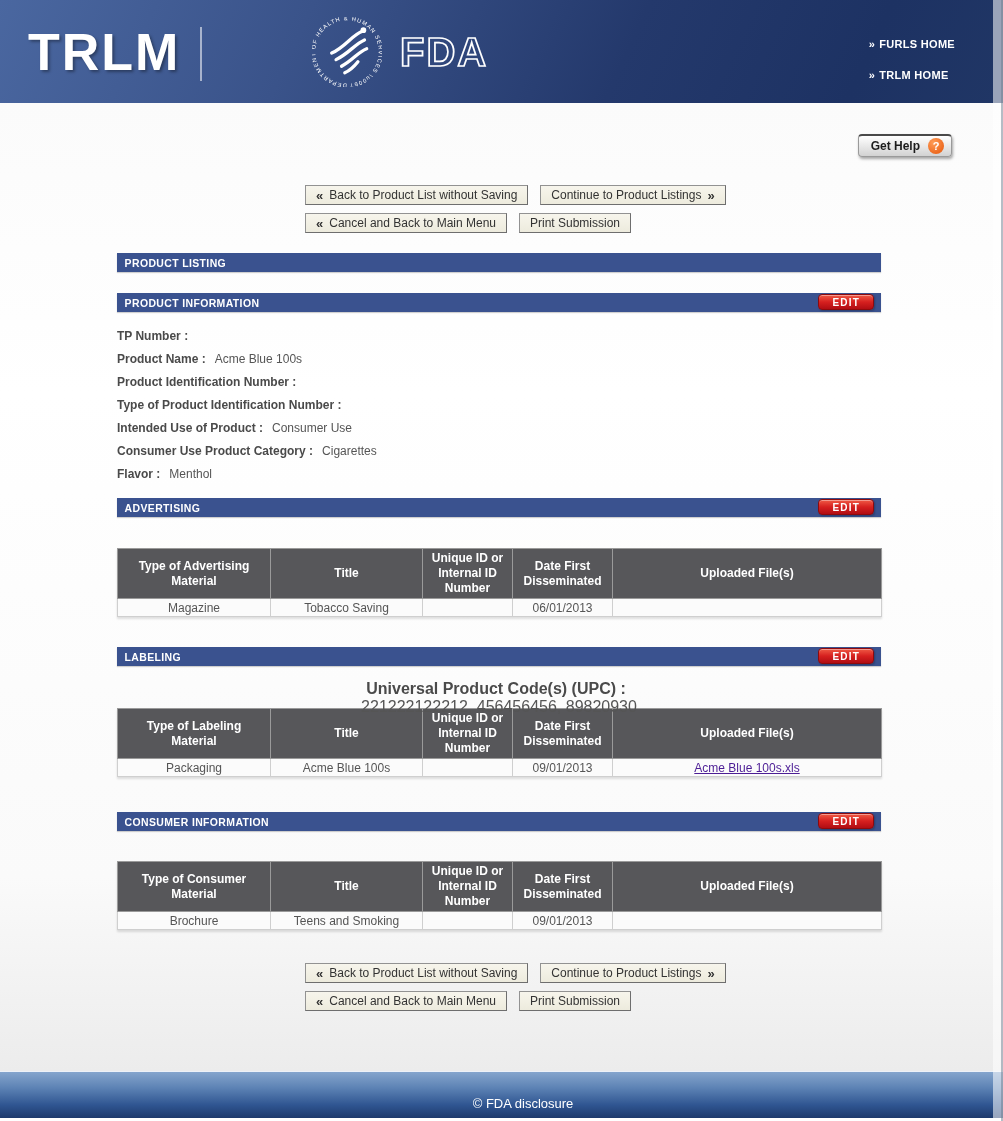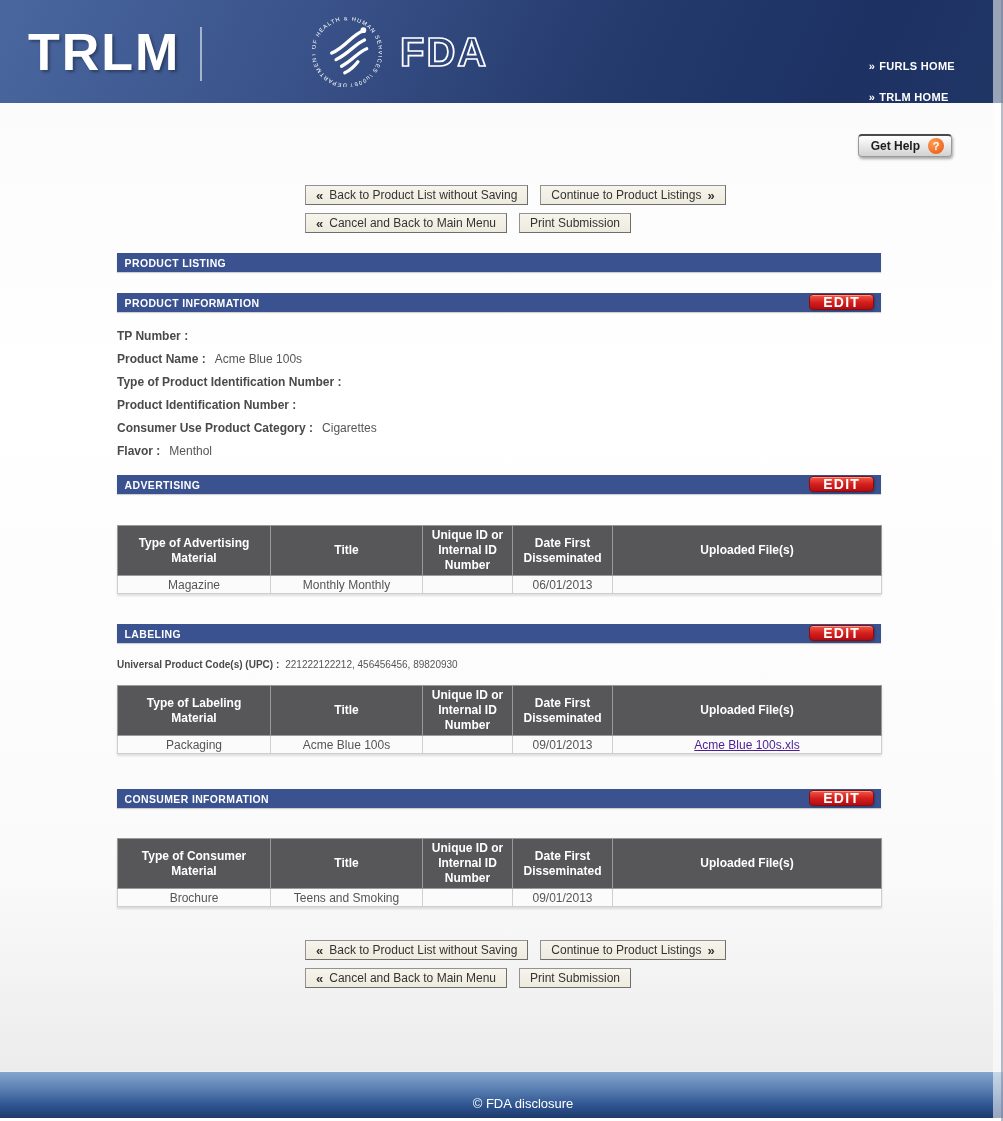--- a/index.html
+++ b/index.html
@@ -22,21 +22,21 @@
     font-size: 52px; font-weight: bold; color:#fff; letter-spacing: 2px;
     text-shadow: 2px 2px 3px rgba(0,0,0,.35);
   }
   .brand-divider { width:2px; height:54px; background:rgba(255,255,255,.55); margin:4px 18px 0 20px; }
   .subtitle { color:#d3dcee; font-size:17px; line-height:1.35; padding-top:4px; }
 
   .logos { display:flex; align-items:center; margin-left:92px; }
   .hhs-logo { width:70px; height:70px; }
   .fda-logo { margin-left:16px; }
 
-  .header-links { position:absolute; right:48px; top:60px; }
+  .header-links { position:absolute; right:48px; top:38px; }
   .header-links a {
     display:block; color:#fff; font-size:11px; font-weight:bold;
     text-decoration:none; letter-spacing:.3px; margin-bottom:19px;
   }
   .header-links .chev { margin-right:4px; }
 
   
   .main {
     height: 968px;
     background: linear-gradient(to bottom, #fbfbfb 0%, #ffffff 30%, #fafafa 80%, #ececec 100%);
@@ -80,37 +80,37 @@
   }
   .bar-title {
     color:#fff; font-weight:bold; font-size:11px; padding-left:8px;
     letter-spacing:.4px; transform:scaleX(.95); transform-origin:left center;
     white-space:nowrap;
   }
   .edit-btn {
     position:absolute; right:7px; top:1px; height:16px; padding:0 13px;
     background: linear-gradient(#ef5a45 0%, #d6201f 50%, #b10d13 100%);
     border:1px solid #8e0a0d; border-radius:4px;
-    color:#fff; font-weight:bold; font-size:14px; letter-spacing:1.2px;
+    color:#fff; font-weight:bold; font-size:10px; letter-spacing:1.2px;
     display:flex; align-items:center; cursor:pointer;
     box-shadow: inset 0 1px 0 rgba(255,255,255,.4), 1px 1px 2px rgba(0,0,0,.25);
     font-family:inherit;
   }
 
   .page-title-bar { margin-top:20px; }
   .pi-bar { margin-top:21px; }
   .fields { margin-top:12px;text-align:center; }
   .field { height:23px; display:flex; align-items:center; font-size:12px; }
   .field .f-label { font-weight:bold; color:#4a4a4a; margin-right:9px; white-space:pre; }
   .field .f-value { color:#555; }
 
   .adv-bar { margin-top:13px; }
   .data-table { margin-top:31px; }
   .lab-bar { margin-top:30px; }
-  .upc-line { margin-top:14px; font-size:10px; height:15px; display:flex; align-items:center; }
+  .upc-line { margin-top:14px; font-size:16px; height:15px; display:flex; align-items:center;flex-direction:column; }
   .upc-line .f-label { font-weight:bold; color:#4a4a4a; margin-right:6px; }
   .upc-line .f-value { color:#555; }
   .lab-table { margin-top:13px; }
   .ci-bar { margin-top:35px; }
   .ci-table { margin-top:30px;padding-left:32px; }
 
   table {
     width:764px; border-collapse:collapse; table-layout:fixed;
     border:1px solid #767676;
     box-shadow: 0 2px 2px rgba(0,0,0,.12);
@@ -231,26 +231,30 @@
       <div class="fields">
         <div class="field">
           <span class="f-label">TP Number :</span>
           <span class="f-value"></span>
         </div>
         <div class="field">
           <span class="f-label">Product Name :</span>
           <span class="f-value">Acme Blue 100s</span>
         </div>
         <div class="field">
+          <span class="f-label">Product Identification Number :</span>
+          <span class="f-value"></span>
+        </div>
+        <div class="field">
           <span class="f-label">Type of Product Identification Number :</span>
           <span class="f-value"></span>
         </div>
         <div class="field">
-          <span class="f-label">Product Identification Number :</span>
-          <span class="f-value"></span>
+          <span class="f-label">Intended Use of Product :</span>
+          <span class="f-value">Consumer Use</span>
         </div>
         <div class="field">
           <span class="f-label">Consumer Use Product Category :</span>
           <span class="f-value">Cigarettes</span>
         </div>
         <div class="field">
           <span class="f-label">Flavor :</span>
           <span class="f-value">Menthol</span>
         </div>
       </div>
@@ -273,21 +277,21 @@
             <th>Type of Advertising Material</th>
             <th>Title</th>
             <th>Unique ID or Internal ID Number</th>
             <th>Date First Disseminated</th>
             <th>Uploaded File(s)</th>
           </tr>
         </thead>
         <tbody>
           <tr>
             <td>Magazine</td>
-            <td>Monthly Monthly</td>
+            <td>Tobacco Saving</td>
             <td></td>
             <td>06/01/2013</td>
             <td></td>
           </tr>
         </tbody>
       </table>
 
       <div class="bar lab-bar">
         <span class="bar-title">LABELING</span>
         <button class="edit-btn">EDIT</button>

